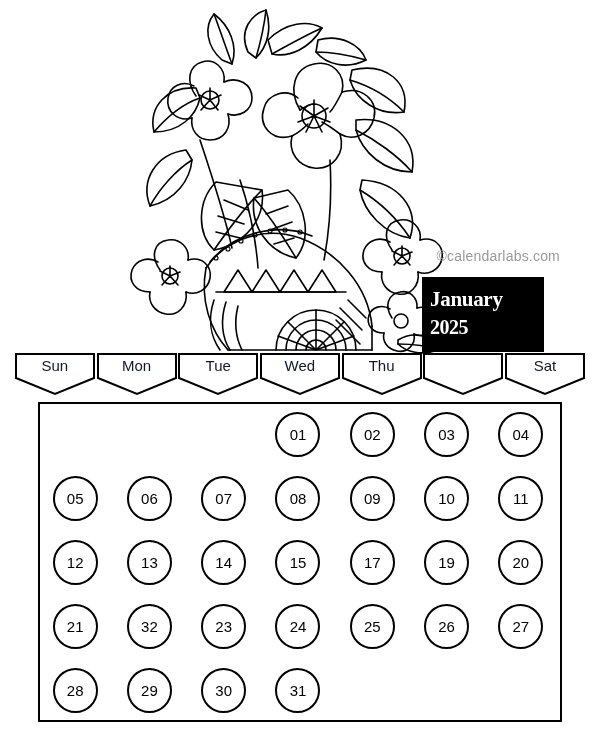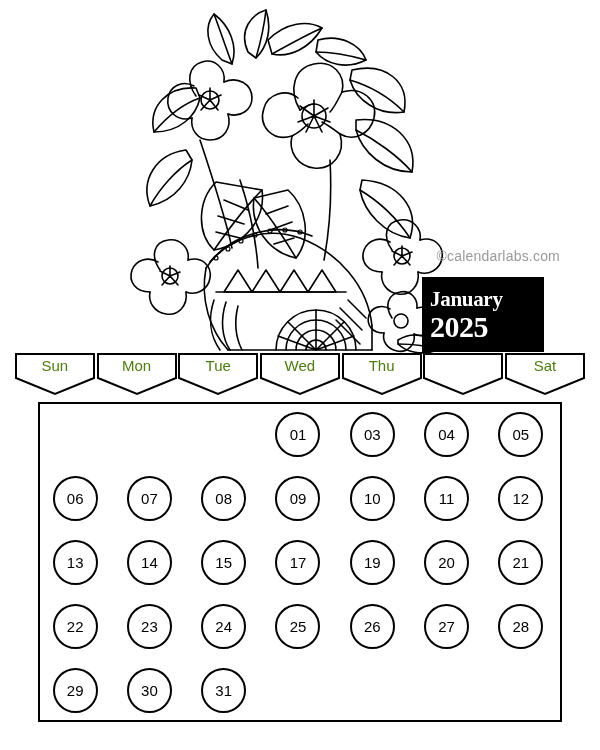--- a/index.html
+++ b/index.html
@@ -62,21 +62,21 @@
     align-items: flex-start;
   }
   .month-name {
     font-size: 21px;
     line-height: 24px;
     font-weight: bold;
     letter-spacing: -0.3px;
     font-family: "Liberation Serif", serif;
   }
   .year-text {
-    font-size: 30px;
+    font-size: 20px;
     line-height: 32px;
     font-weight: bold;
     letter-spacing: -0.5px;
     font-family: "Liberation Serif", serif;
   }
 
   
   .weekday-row {
     position: absolute;
     left: 14px;
@@ -98,21 +98,21 @@
   }
   .weekday-label {
     position: absolute;
     left: 0;
     top: 0;
     width: 100%;
     height: 27px;
     line-height: 27px;
     text-align: center;
     font-size: 15px;
-    color: #4d7c0f;
+    color: #0f172a;
     font-family: "Liberation Sans", sans-serif;
   }
 
   
   .grid-box {
     position: absolute;
     left: 38px;
     top: 402px;
     width: 524px;
     height: 320px;
@@ -342,20 +342,23 @@
     <div class="cell">
         <div class="day empty"></div>
       </div>
     <div class="cell">
         <div class="day empty"></div>
       </div>
     <div class="cell">
         <div class="day">01</div>
       </div>
     <div class="cell">
+        <div class="day">02</div>
+      </div>
+    <div class="cell">
         <div class="day">03</div>
       </div>
     <div class="cell">
         <div class="day">04</div>
       </div>
 
     <div class="cell">
         <div class="day">05</div>
       </div>
     <div class="cell">
@@ -396,21 +399,21 @@
     <div class="cell">
         <div class="day">19</div>
       </div>
     <div class="cell">
         <div class="day">20</div>
       </div>
     <div class="cell">
         <div class="day">21</div>
       </div>
     <div class="cell">
-        <div class="day">22</div>
+        <div class="day">32</div>
       </div>
     <div class="cell">
         <div class="day">23</div>
       </div>
     <div class="cell">
         <div class="day">24</div>
       </div>
     <div class="cell">
         <div class="day">25</div>
       </div>

